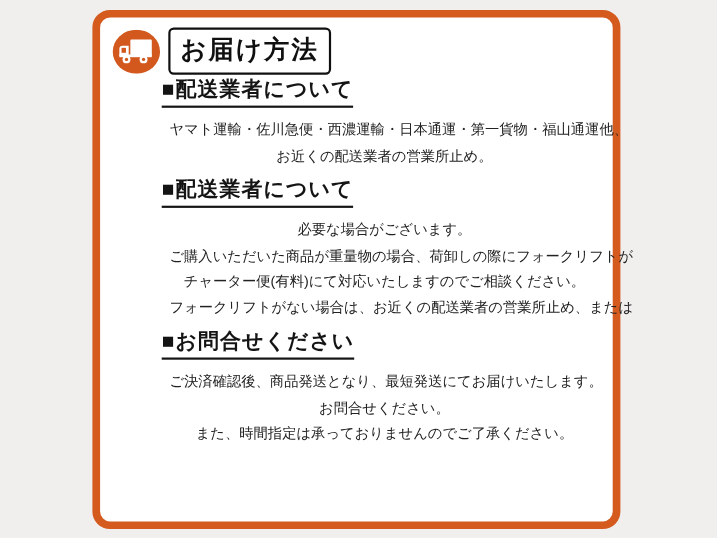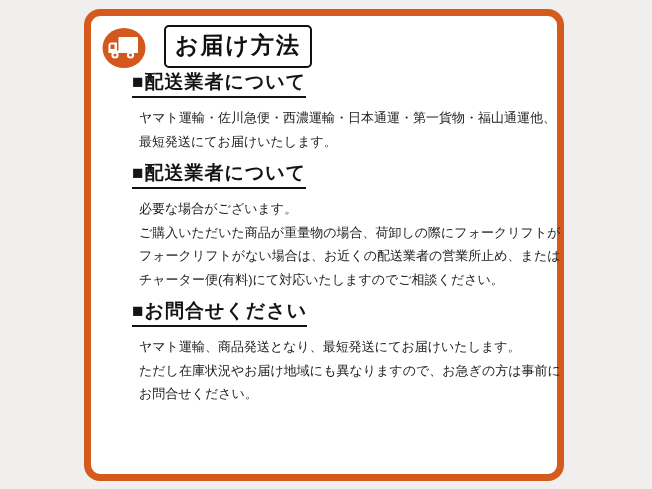--- a/index.html
+++ b/index.html
@@ -21,42 +21,42 @@
     top: 9px;
     width: 480px;
     height: 472px;
     box-sizing: border-box;
     background: #ffffff;
     border: 7px solid #d45a1e;
     border-radius: 16px;
   }
   .header {
     display: flex;
-    align-items: flex-end;
-    gap: 18px;
+    align-items: center;
+    gap: 7px;
     margin: 9px 0 0 11px;
   }
   .truck-badge {
     width: 44px;
     height: 40px;
     flex: 0 0 auto;
   }
   .title-box {
     display: inline-block;
     border: 2px solid #101010;
     border-radius: 5px;
     padding: 3px 9px 5px 9px;
     font-size: 23px;
     font-weight: 700;
     letter-spacing: 2px;
     color: #101010;
     background: #ffffff;
   }
   .section {
-    margin-left: 41px;
+    margin-left: 56px;
     margin-right: 12px;
   }
   .sec-1 { margin-top: 2px; }
   .sec-2 { margin-top: 8px; }
   .sec-3 { margin-top: 8px; }
   .sec-heading {
     display: inline-block;
     font-size: 19px;
     font-weight: 700;
     line-height: 23px;
@@ -66,20 +66,21 @@
     padding-bottom: 3px;
   }
   .sec-body {
     margin: 8px 0 0 7px;
     font-size: 13px;
     line-height: 23.5px;
     color: #222222;
   }
   .text-line {
     white-space: nowrap;
+    text-align: center;
   }
 </style>
 </head>
 <body>
 
 <div class="frame">
 
   <div class="header">
     <span class="truck-badge">
       <svg viewBox="0 0 44 40" width="44" height="40" aria-hidden="true">
@@ -94,36 +95,36 @@
         <circle cx="28.5" cy="27" r="1.5" fill="#d2581e"></circle>
       </svg>
     </span>
     <span class="title-box">お届け方法</span>
   </div>
 
   <div class="section sec-1">
     <div class="sec-heading">■配送業者について</div>
     <div class="sec-body">
       <div class="text-line">ヤマト運輸・佐川急便・西濃運輸・日本通運・第一貨物・福山通運他、</div>
-      <div class="text-line">最短発送にてお届けいたします。</div>
+      <div class="text-line">お近くの配送業者の営業所止め。</div>
     </div>
   </div>
 
   <div class="section sec-2">
     <div class="sec-heading">■配送業者について</div>
     <div class="sec-body">
       <div class="text-line">必要な場合がございます。</div>
       <div class="text-line">ご購入いただいた商品が重量物の場合、荷卸しの際にフォークリフトが</div>
+      <div class="text-line">チャーター便(有料)にて対応いたしますのでご相談ください。</div>
       <div class="text-line">フォークリフトがない場合は、お近くの配送業者の営業所止め、または</div>
-      <div class="text-line">チャーター便(有料)にて対応いたしますのでご相談ください。</div>
     </div>
   </div>
 
   <div class="section sec-3">
     <div class="sec-heading">■お問合せください</div>
     <div class="sec-body">
-      <div class="text-line">ヤマト運輸、商品発送となり、最短発送にてお届けいたします。</div>
-      <div class="text-line">ただし在庫状況やお届け地域にも異なりますので、お急ぎの方は事前に</div>
+      <div class="text-line">ご決済確認後、商品発送となり、最短発送にてお届けいたします。</div>
       <div class="text-line">お問合せください。</div>
+      <div class="text-line">また、時間指定は承っておりませんのでご了承ください。</div>
     </div>
   </div>
 
 </div>
 
 </body></html>

